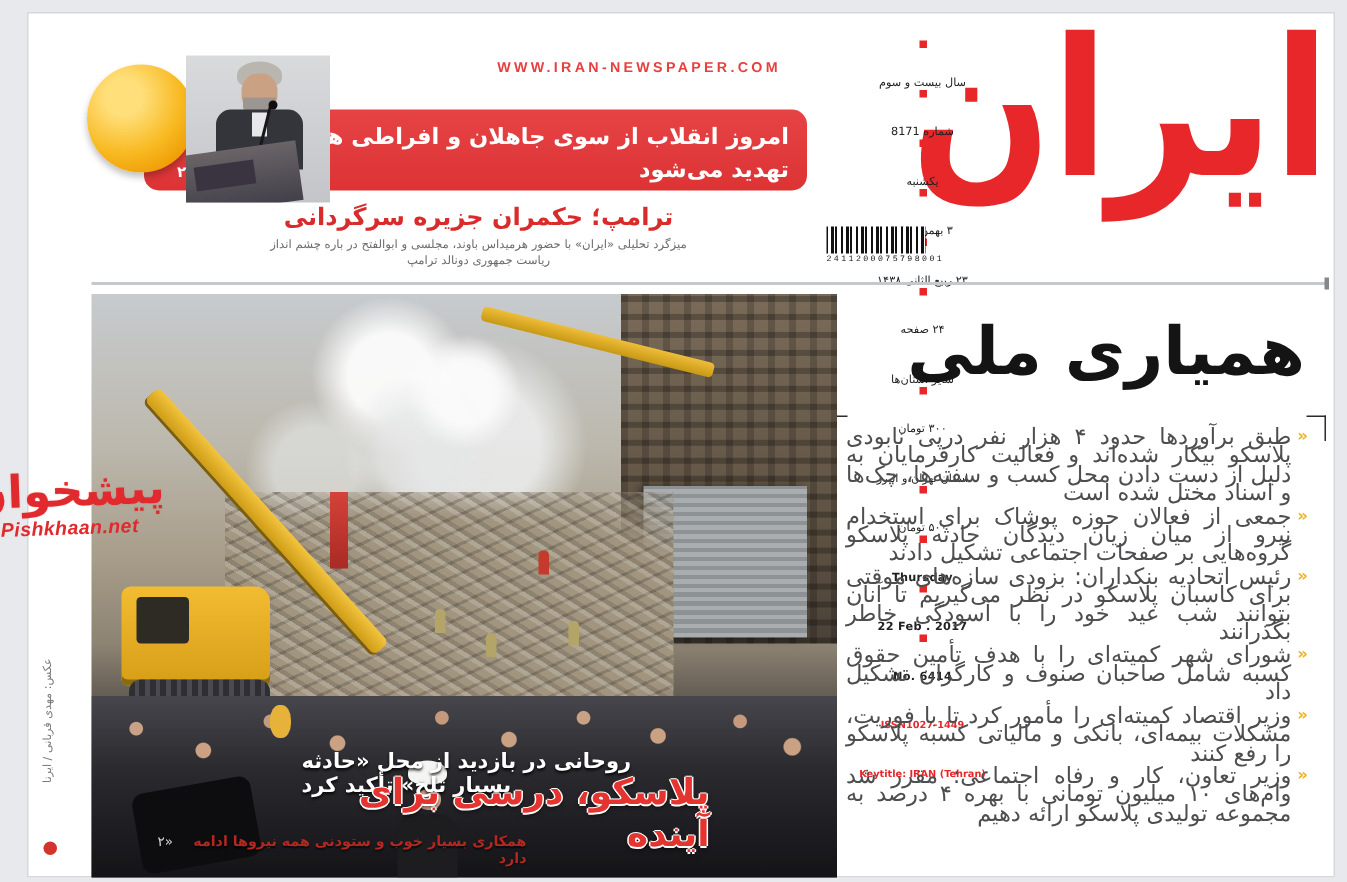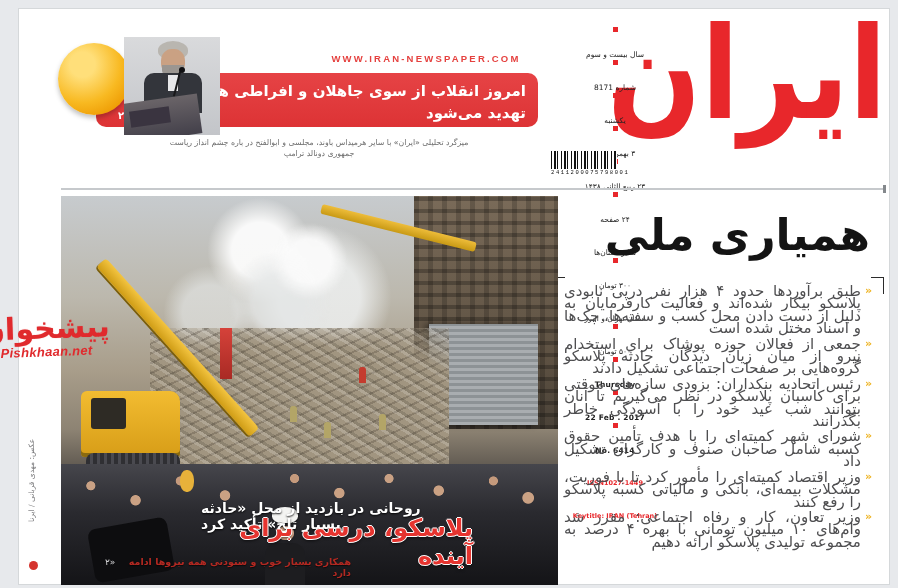--- a/index.html
+++ b/index.html
@@ -29,21 +29,21 @@
   .info-line.en{direction:ltr;font-weight:bold;letter-spacing:.2px;}
   .info-line.red{color:#e8272b;font-weight:bold;direction:ltr;font-size:6.5px;}
   .barcode{position:absolute;right:272px;top:142px;width:66px;height:26px;}
   .barcode .bars{
     height:18px;
     background:
       repeating-linear-gradient(90deg,#111 0 1px,#fff 1px 3px,#111 3px 5px,#fff 5px 6px,#111 6px 7px,#fff 7px 10px);
   }
   .barcode .digits{font-size:5.5px;letter-spacing:1.6px;color:#111;font-family:"Liberation Mono",monospace;}
   .url{
-    position:absolute;left:292px;top:44px;width:230px;text-align:center;
+    position:absolute;left:292px;top:31px;width:230px;text-align:center;
     color:#e5413f;font-size:9.5px;font-weight:bold;letter-spacing:2.2px;
     font-family:"Liberation Sans",sans-serif;
   }
   .red-bar{
     position:absolute;left:77px;top:64px;width:442px;height:54px;
     background:linear-gradient(#e64345,#dd3335);border-radius:10px;
     direction:rtl;box-sizing:border-box;padding:7px 12px 0 12px;
   }
   .red-bar .kicker{color:#ffe3e3;font-size:8.5px;line-height:11px;text-align:right;padding-left:84px;}
   .red-bar .head{color:#fff;font-size:15px;font-weight:bold;line-height:22px;text-align:right;padding-left:70px;}
@@ -246,21 +246,22 @@
     <div class="beard"></div>
     <div class="suit"></div>
     <div class="shirt"></div>
     <div class="mic"></div>
     <div class="michead"></div>
     <div class="podium"></div>
     <div class="podium-sign"></div>
   </div>
 
   <div class="trump">
-    <div class="sub">میزگرد تحلیلی «ایران» با سایر هرمیداس باوند، مجلسی و ابوالفتح در باره چشم انداز ریاست جمهوری دونالد ترامپ</div>
+    <div class="head">ترامپ؛ حکمران جزیره سرگردانی</div>
+    <div class="sub">میزگرد تحلیلی «ایران» با حضور هرمیداس باوند، مجلسی و ابوالفتح در باره چشم انداز ریاست جمهوری دونالد ترامپ</div>
   </div>
   <div class="trump-pref">«۲۴</div>
 
   <div class="rule">
       <span class="tick"></span>
     </div>
 
   <div class="lead">
     <h1>
       <div>همیاری ملی</div>

